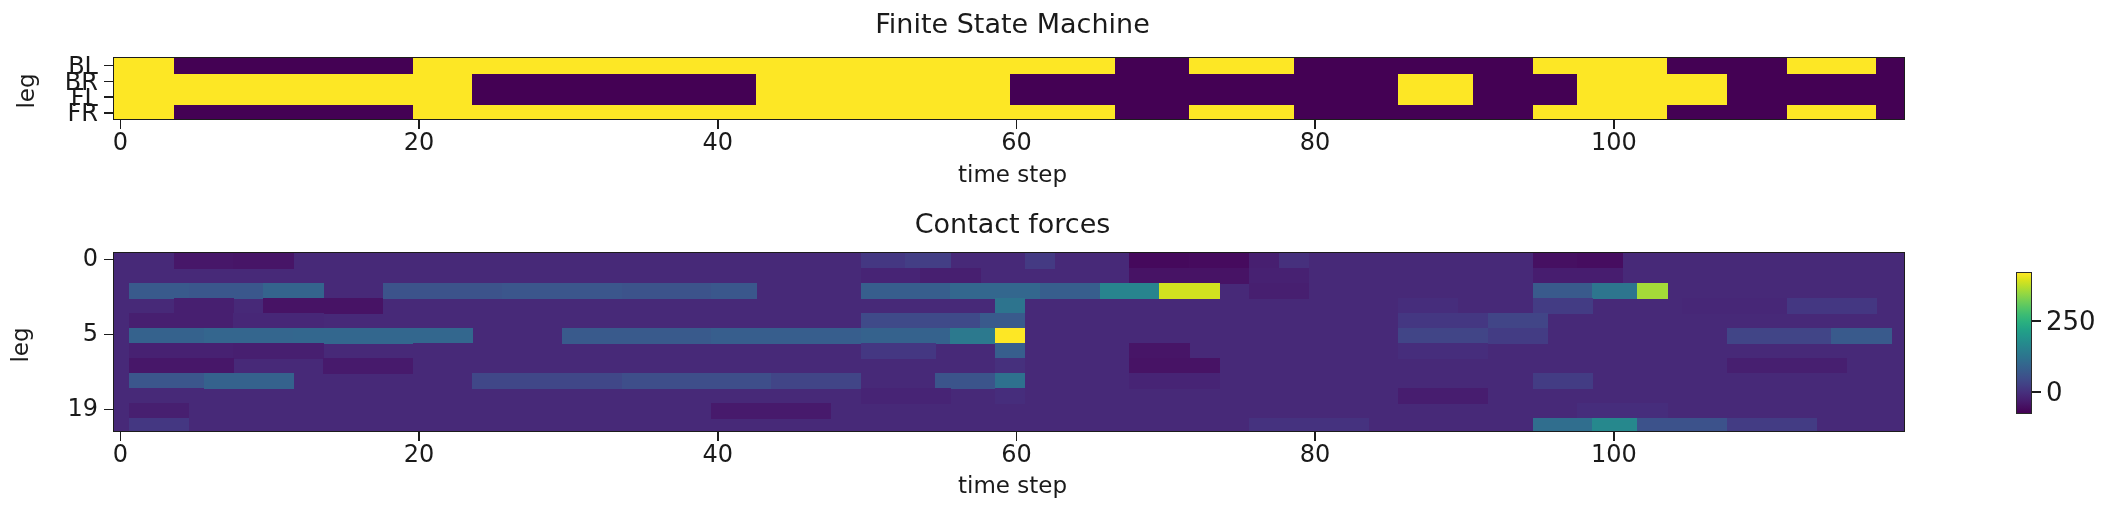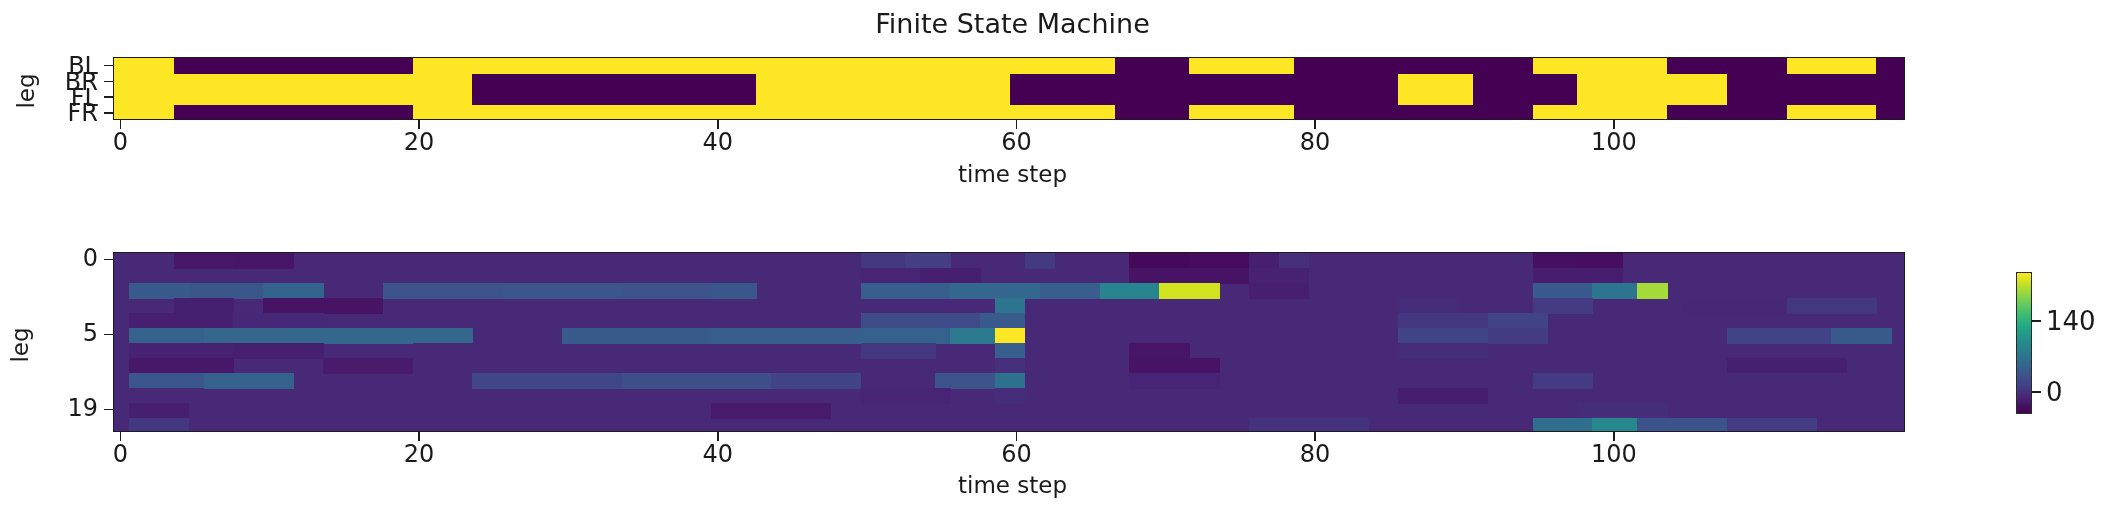--- a/index.html
+++ b/index.html
@@ -98,20 +98,21 @@
       <div class="tick-x" style="left: 1015.67px; top: 120px;"></div>
       <div class="tick-x-lab" style="left: 956.467px; top: 128px; width: 120px;">60</div>
       <div class="tick-x" style="left: 1314.33px; top: 120px;"></div>
       <div class="tick-x-lab" style="left: 1255.13px; top: 128px; width: 120px;">80</div>
       <div class="tick-x" style="left: 1613px; top: 120px;"></div>
       <div class="tick-x-lab" style="left: 1553.8px; top: 128px; width: 120px;">100</div>
     </div>
 
   <div class="xlabel" style="left:120px;top:161px;width:1785px;">time step</div>
 
+  <div class="title" style="left:120px;top:208px;width:1785px;">Contact forces</div>
 
   <div class="ylabel" style="left:-10px;top:332px;width:60px;text-align:center;transform:rotate(-90deg);">leg</div>
 
   <div class="axes" id="hm-axes" style="left:113px;top:252px;width:1792px;height:180px;">
     <div id="hm-cells">
         <div class="hm-cell" style="left: 0px; top: 0px; width: 100%; height: 100%; background: rgb(71, 41, 120);"></div>
         <div class="hm-cell" style="left: 59.7333px; top: 0px; width: 60.2333px; height: 15.5px; background: rgb(71, 23, 105);"></div>
         <div class="hm-cell" style="left: 119.467px; top: 0px; width: 60.2333px; height: 15.5px; background: rgb(71, 21, 103);"></div>
         <div class="hm-cell" style="left: 746.667px; top: 0px; width: 60.2333px; height: 15.5px; background: rgb(68, 55, 130);"></div>
         <div class="hm-cell" style="left: 791.467px; top: 0px; width: 45.3px; height: 15.5px; background: rgb(67, 62, 133);"></div>
@@ -228,17 +229,17 @@
       <div class="tick-x" style="left: 1314.33px; top: 432px;"></div>
       <div class="tick-x-lab" style="left: 1255.13px; top: 440px; width: 120px;">80</div>
       <div class="tick-x" style="left: 1613px; top: 432px;"></div>
       <div class="tick-x-lab" style="left: 1553.8px; top: 440px; width: 120px;">100</div>
     </div>
 
   <div class="xlabel" style="left:120px;top:472px;width:1785px;">time step</div>
 
   <div class="cbar" id="colorbar" style="left: 2016px; top: 272px; width: 16px; height: 142px; background: linear-gradient(rgb(253, 231, 37) 0%, rgb(218, 227, 28) 5%, rgb(181, 222, 45) 10%, rgb(146, 215, 67) 15%, rgb(113, 206, 86) 20%, rgb(83, 197, 102) 25%, rgb(59, 187, 116) 30%, rgb(42, 176, 127) 35%, rgb(34, 163, 134) 40%, rgb(34, 151, 139) 45%, rgb(37, 139, 141) 50%, rgb(41, 127, 142) 55%, rgb(45, 116, 142) 60%, rgb(51, 103, 142) 65%, rgb(56, 91, 140) 70%, rgb(62, 78, 138) 75%, rgb(66, 64, 133) 80%, rgb(70, 48, 125) 85%, rgb(71, 33, 114) 90%, rgb(70, 17, 99) 95%, rgb(68, 1, 84) 100%);"></div>
   <div class="cbar-tick" style="left:2032px;top:320px;"></div>
-  <div class="cbar-lab" style="left:2046px;top:306px;">140</div>
+  <div class="cbar-lab" style="left:2046px;top:306px;">250</div>
   <div class="cbar-tick" style="left:2032px;top:391px;"></div>
   <div class="cbar-lab" style="left:2046px;top:377px;">0</div>
 
 </div>
 
 </body></html>

